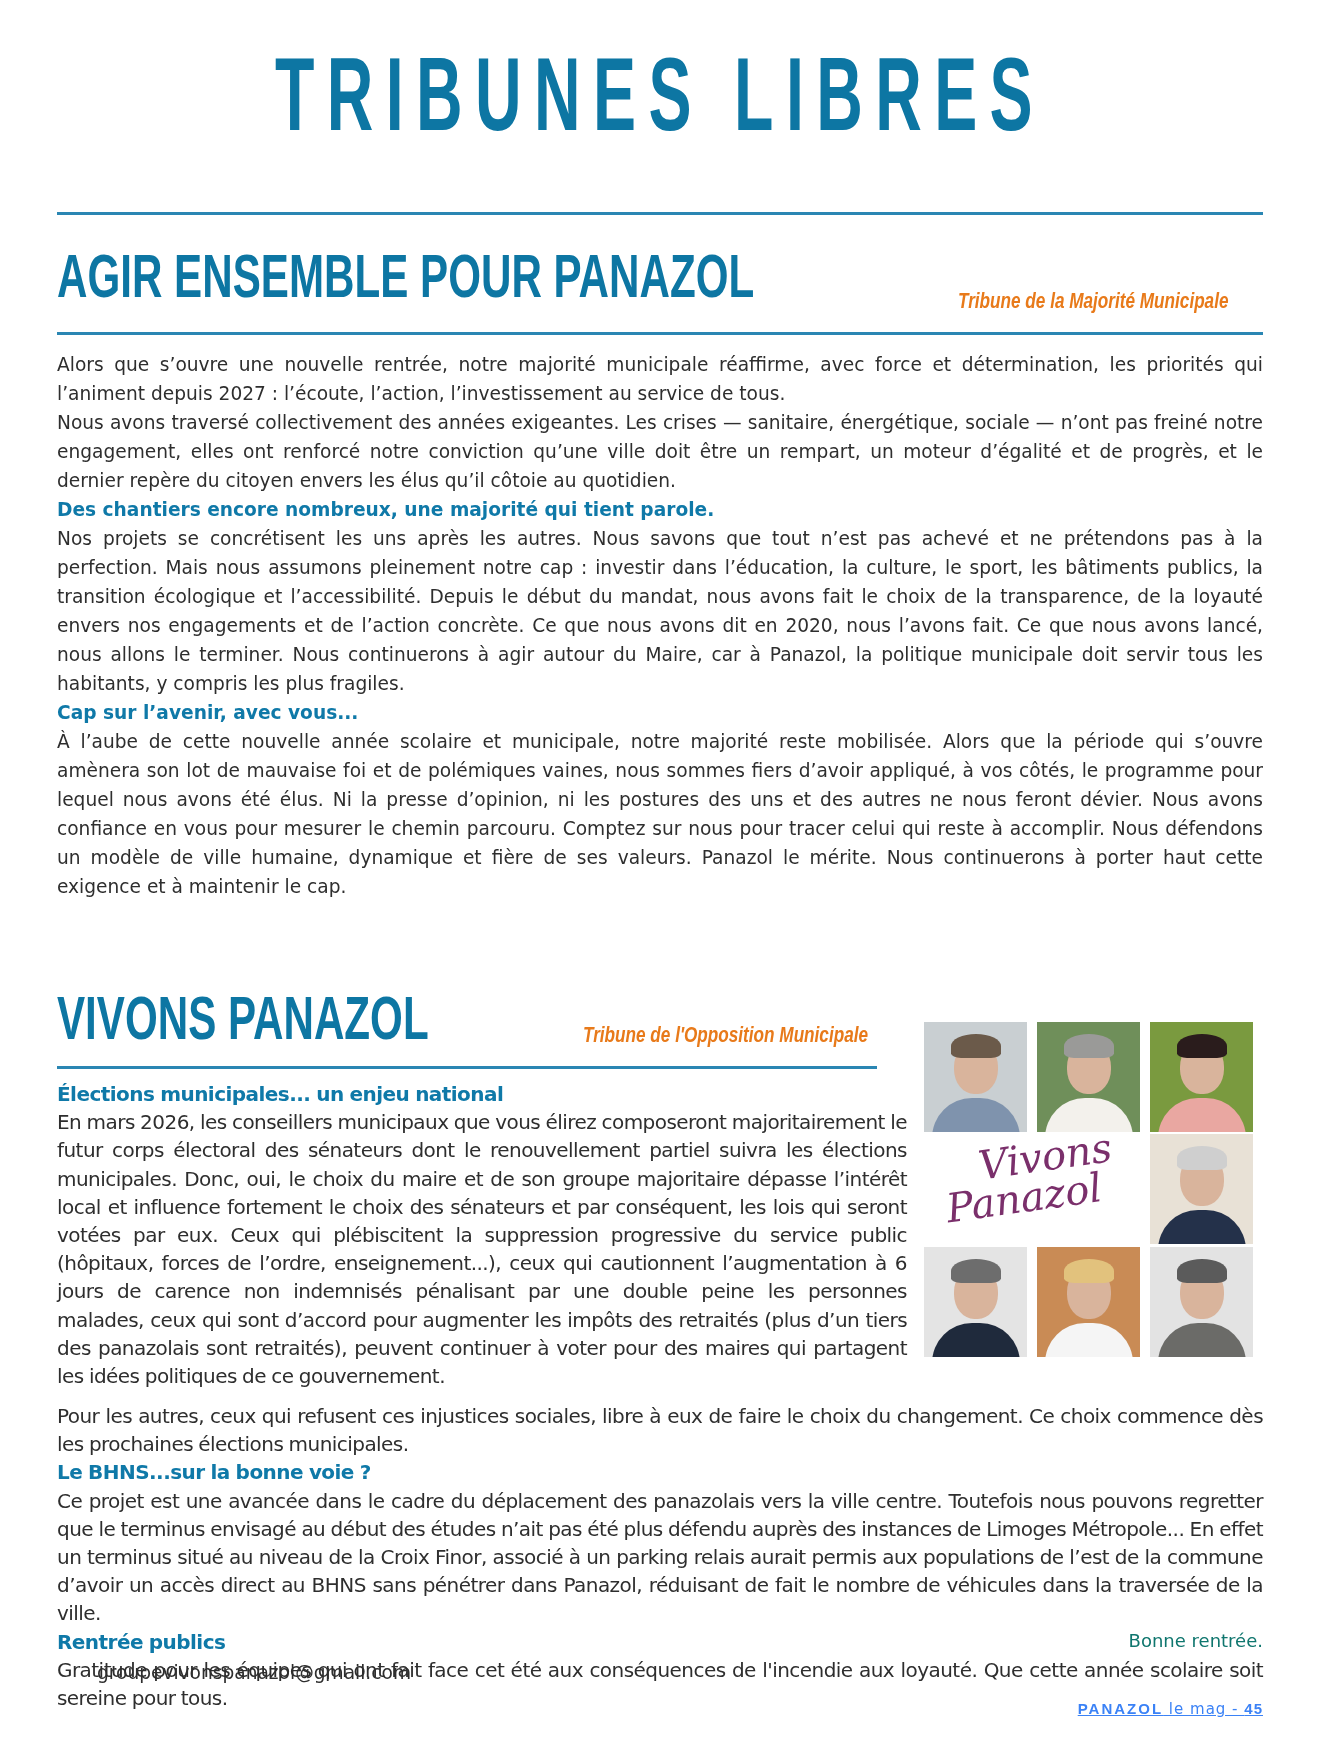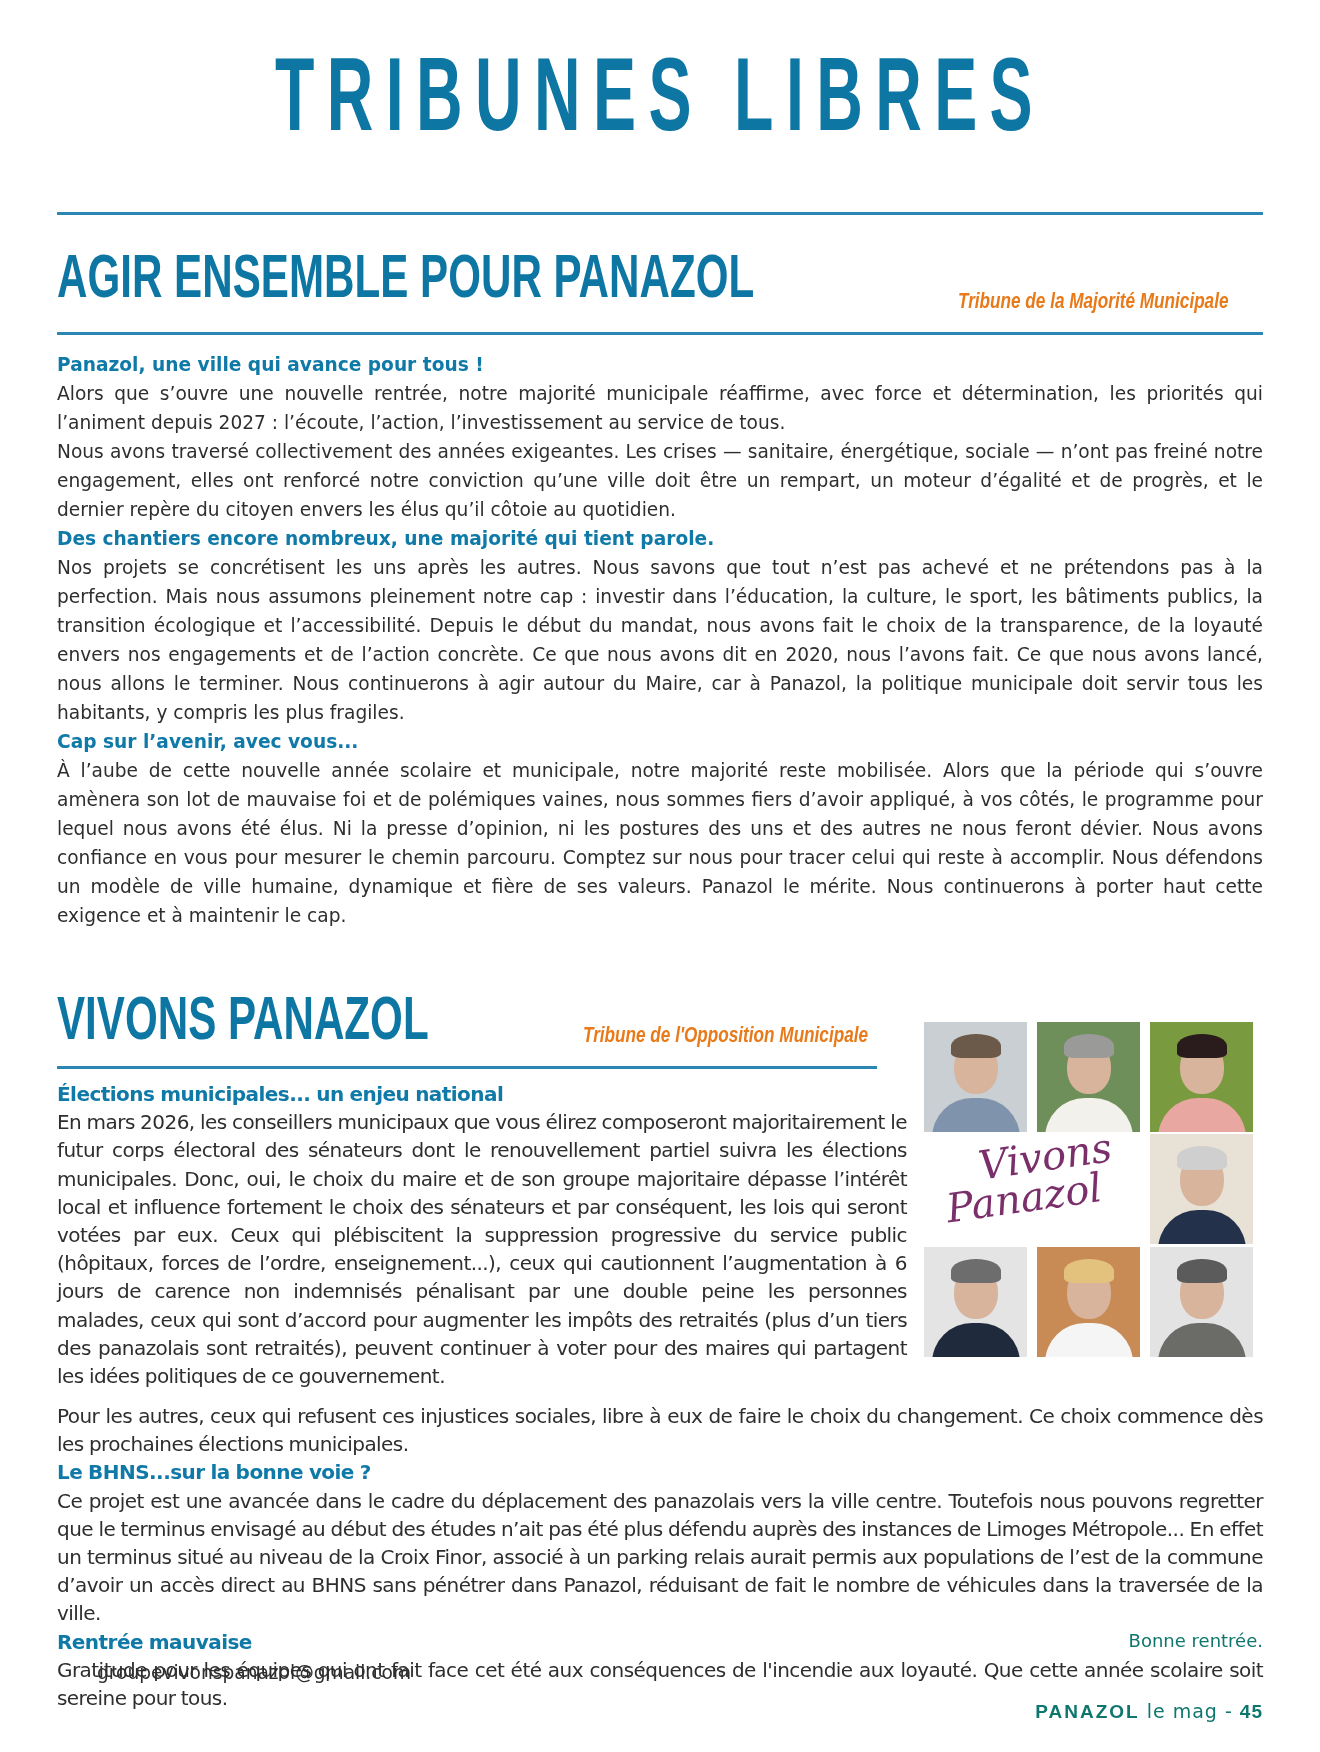--- a/index.html
+++ b/index.html
@@ -37,57 +37,56 @@
     .photo .body { position: absolute; left: 8px; top: 76px; width: 88px; height: 50px; border-radius: 40px 40px 0 0; }
 
     .logo-script {
       left: 944px; top: 1140px; width: 170px; height: 90px;
       font-family: "DejaVu Serif", serif; font-style: italic; color: #7a2f6b;
       font-size: 40px; line-height: 38px; transform: rotate(-8deg);
     }
 
     .footer-mail { font-size: 18.6px; color: #2e2e2e; }
     .sign { font-size: 18px; color: #0f766e; }
-    .folio { font-size: 19px; color: #0f766e; letter-spacing: 1px; }
+    .folio { font-size: 15px; color: #3b82f6; letter-spacing: 1px; text-decoration: underline; }
     .folio .brand { font-family: "Liberation Sans", sans-serif; font-weight: bold; letter-spacing: 2px; }
     .folio .num { font-family: "Liberation Sans", sans-serif; font-weight: bold; }
   </style>
 </head>
 <body>
 
 <div class="abs main-title">TRIBUNES LIBRES</div>
 <div class="abs rule" style="left:57px; top:212px; width:1206px;"></div>
 
 <div class="abs sec-title" style="left:57px; top:238px; font-size:62px; line-height:76px; transform:scaleX(0.68);">AGIR ENSEMBLE POUR PANAZOL</div>
 <div class="abs sec-sub" style="left:958px; top:287px; font-size:22px; line-height:28px; transform:scaleX(0.78);">Tribune de la Majorité Municipale</div>
 <div class="abs rule" style="left:57px; top:332px; width:1206px;"></div>
 
 <div class="abs article" id="majority-article" style="left:57px; top:350px; width:1206px;">
-    <p class="head">Panazol, une ville qui avance pour tous !</p>
     <p class="txt">Alors que s’ouvre une nouvelle rentrée, notre majorité municipale réaffirme, avec force et détermination, les priorités qui l’animent depuis 2027 : l’écoute, l’action, l’investissement au service de tous.</p>
     <p class="txt">Nous avons traversé collectivement des années exigeantes. Les crises — sanitaire, énergétique, sociale — n’ont pas freiné notre engagement, elles ont renforcé notre conviction qu’une ville doit être un rempart, un moteur d’égalité et de progrès, et le dernier repère du citoyen envers les élus qu’il côtoie au quotidien.</p>
     <p class="head">Des chantiers encore nombreux, une majorité qui tient parole.</p>
     <p class="txt">Nos projets se concrétisent les uns après les autres. Nous savons que tout n’est pas achevé et ne prétendons pas à la perfection. Mais nous assumons pleinement notre cap : investir dans l’éducation, la culture, le sport, les bâtiments publics, la transition écologique et l’accessibilité. Depuis le début du mandat, nous avons fait le choix de la transparence, de la loyauté envers nos engagements et de l’action concrète. Ce que nous avons dit en 2020, nous l’avons fait. Ce que nous avons lancé, nous allons le terminer. Nous continuerons à agir autour du Maire, car à Panazol, la politique municipale doit servir tous les habitants, y compris les plus fragiles.</p>
     <p class="head">Cap sur l’avenir, avec vous...</p>
     <p class="txt">À l’aube de cette nouvelle année scolaire et municipale, notre majorité reste mobilisée. Alors que la période qui s’ouvre amènera son lot de mauvaise foi et de polémiques vaines, nous sommes fiers d’avoir appliqué, à vos côtés, le programme pour lequel nous avons été élus. Ni la presse d’opinion, ni les postures des uns et des autres ne nous feront dévier. Nous avons confiance en vous pour mesurer le chemin parcouru. Comptez sur nous pour tracer celui qui reste à accomplir. Nous défendons un modèle de ville humaine, dynamique et fière de ses valeurs. Panazol le mérite. Nous continuerons à porter haut cette exigence et à maintenir le cap.</p>
   </div>
 
 <div class="abs sec-title" style="left:57px; top:980px; font-size:62px; line-height:76px; transform:scaleX(0.68);">VIVONS PANAZOL</div>
 <div class="abs sec-sub" style="left:583px; top:1021px; font-size:22px; line-height:28px; transform:scaleX(0.78);">Tribune de l'Opposition Municipale</div>
 <div class="abs rule" style="left:57px; top:1066px; width:820px;"></div>
 
 <div class="abs article narrow" id="opp-narrow" style="left:57px; top:1080px; width:850px;">
     <p class="head">Élections municipales... un enjeu national</p>
     <p class="txt">En mars 2026, les conseillers municipaux que vous élirez composeront majoritairement le futur corps électoral des sénateurs dont le renouvellement partiel suivra les élections municipales. Donc, oui, le choix du maire et de son groupe majoritaire dépasse l’intérêt local et influence fortement le choix des sénateurs et par conséquent, les lois qui seront votées par eux. Ceux qui plébiscitent la suppression progressive du service public (hôpitaux, forces de l’ordre, enseignement...), ceux qui cautionnent l’augmentation à 6 jours de carence non indemnisés pénalisant par une double peine les personnes malades, ceux qui sont d’accord pour augmenter les impôts des retraités (plus d’un tiers des panazolais sont retraités), peuvent continuer à voter pour des maires qui partagent les idées politiques de ce gouvernement.</p>
   </div>
 <div class="abs article narrow" id="opp-wide" style="left:57px; top:1377px; width:1206px;margin-top:25px;">
     <p class="txt">Pour les autres, ceux qui refusent ces injustices sociales, libre à eux de faire le choix du changement. Ce choix commence dès les prochaines élections municipales.</p>
     <p class="head">Le BHNS...sur la bonne voie ?</p>
     <p class="txt">Ce projet est une avancée dans le cadre du déplacement des panazolais vers la ville centre. Toutefois nous pouvons regretter que le terminus envisagé au début des études n’ait pas été plus défendu auprès des instances de Limoges Métropole... En effet un terminus situé au niveau de la Croix Finor, associé à un parking relais aurait permis aux populations de l’est de la commune d’avoir un accès direct au BHNS sans pénétrer dans Panazol, réduisant de fait le nombre de véhicules dans la traversée de la ville.</p>
-    <p class="head">Rentrée mauvaise</p>
+    <p class="head">Rentrée publics</p>
     <p class="txt">Gratitude pour les équipes qui ont fait face cet été aux conséquences de l'incendie aux loyauté. Que cette année scolaire soit sereine pour tous.</p>
   </div>
 
 <div class="abs photos" id="photos">
     <div class="photo" style="left: 0px; top: 0px;">
       <div class="bg" style="background:#c9cfd2"></div>
       <div class="body" style="background:#7f93ad"></div>
       <div class="face"></div>
       <div class="hair" style="background:#6b5a4a"></div>
     </div>

